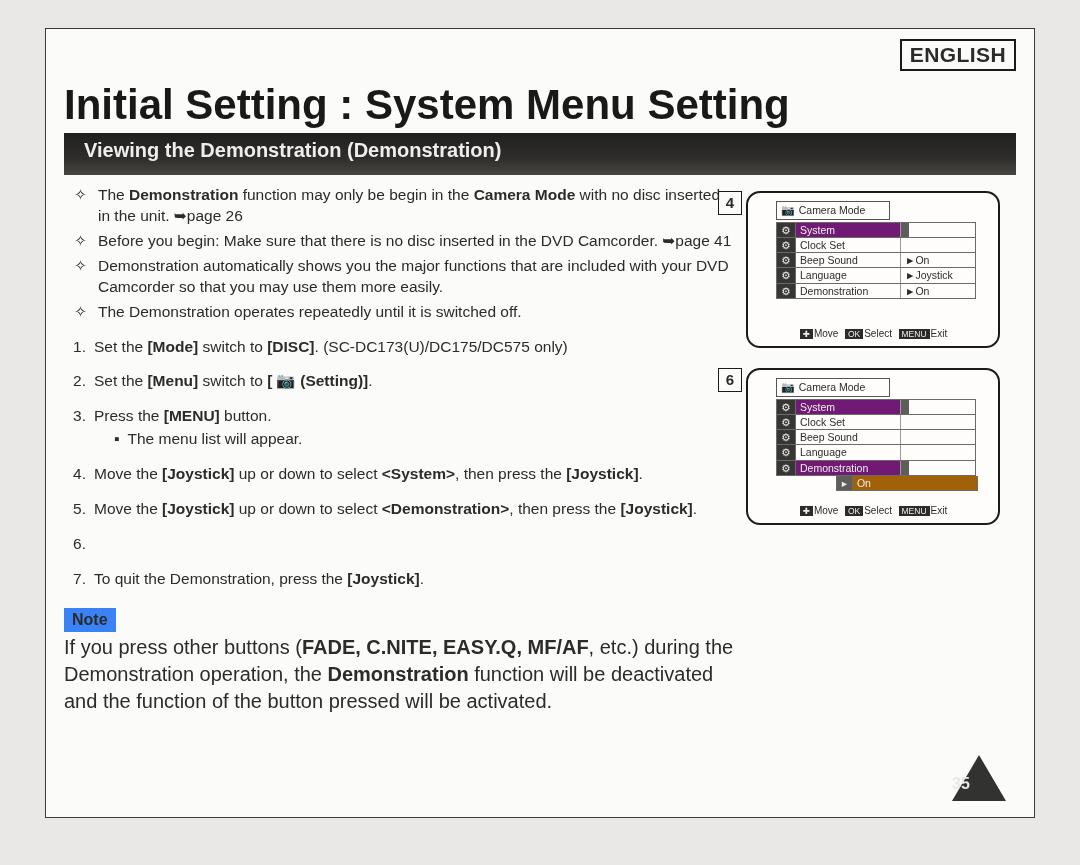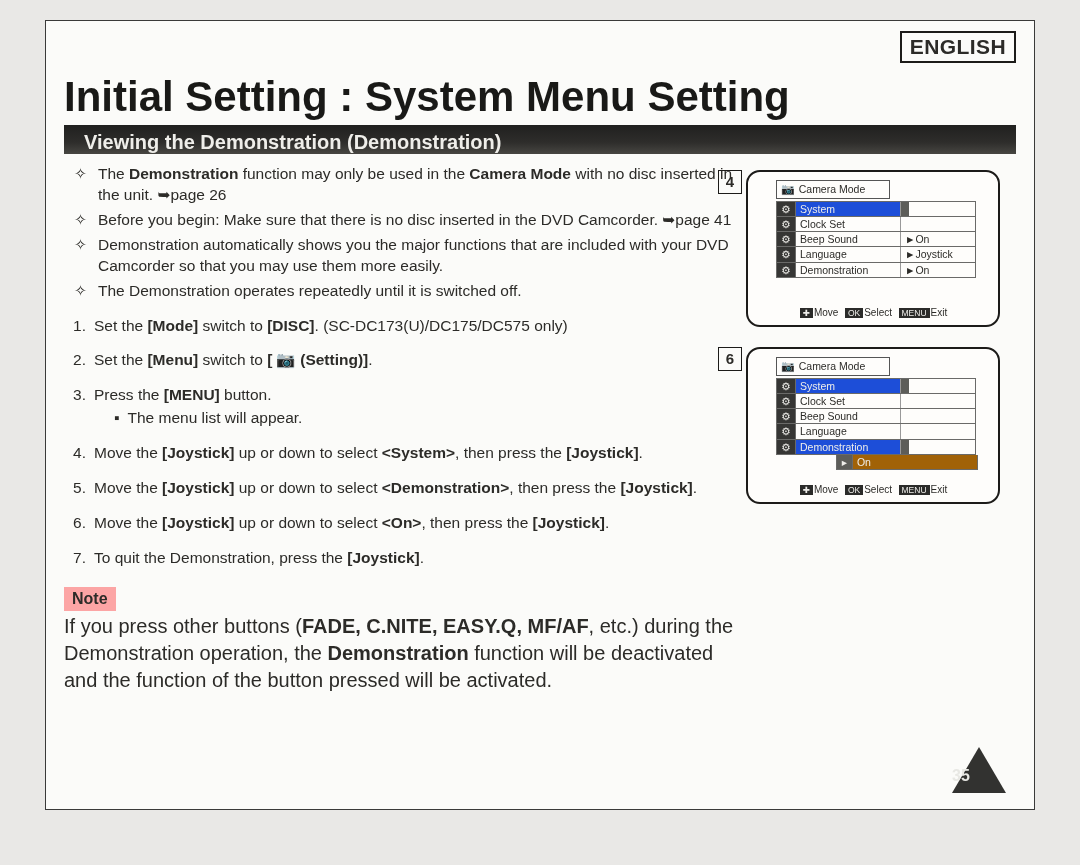--- a/index.html
+++ b/index.html
@@ -5,21 +5,21 @@
   html,body{margin:0;padding:0;background:#e9e8e6;}
   body{
     width:1080px;height:865px;
     font-family:Arial,Helvetica,sans-serif;
     color:#2c2b28;
     position:relative;
     box-sizing:border-box;
   }
   .page{
     position:absolute;
-    left:45px; top:20px;
+    left:45px; top:28px;
     width:990px;
     height:790px;
     border:1px solid #3a3a39;
     background:#fbfbf9;
     padding:10px 18px 18px 18px;
     box-sizing:border-box;
   }
   .lang-box{
     float:right;
     margin-top:0px;
@@ -36,42 +36,42 @@
     font-weight:bold;
     color:#191917;
     letter-spacing:0px;
   }
   .bar{
     margin-top:4px;
     background:linear-gradient(to bottom,#20201f,#2e2d2b 60%,#474642);
     color:#efeeea;
     font-size:20px;
     font-weight:bold;
-    padding:6px 12px 0 20px;
+    padding:6px 12px 13px 20px;
   }
   .content{
     margin-top:10px;
     font-size:15.5px;
     line-height:1.35;
     display:flex;
     gap:12px;
   }
   .left-col{flex:1 1 auto;}
   .right-col{flex:0 0 270px;}
   .bullets{padding-left:10px;}
   .bullets .row{display:flex;gap:10px;margin-bottom:4px;}
   .bul{flex:0 0 14px;}
   .steps{margin-top:14px;padding-left:4px;}
   .steps .step{display:flex;gap:8px;margin-bottom:14px;}
   .num{flex:0 0 18px;text-align:right;}
   .sub{margin-top:2px;padding-left:20px;}
   .sub::before{content:"▪";padding-right:8px;}
   .note-label{
     display:inline-block;
-    background:#fca5a5;
+    background:#3b82f6;
     padding:1px 8px;
     font-weight:bold;
     font-size:16px;
     margin-top:4px;
   }
   .note-body{margin-top:2px;font-size:20px;max-width:680px;}
 
   
   .fig{margin-bottom:20px;position:relative;}
   .fig-num{
@@ -97,21 +97,21 @@
     padding:1px 4px;
     width:104px;
     margin-left:18px;
   }
   .osd .rows{margin-left:18px;margin-top:2px;width:200px;}
   .osd .mrow{display:flex;border:1px solid #6a6a68;border-top:none;}
   .osd .mrow:first-child{border-top:1px solid #6a6a68;}
   .osd .mrow .ic{width:18px;text-align:center;border-right:1px solid #6a6a68;background:#363634;color:#efeeea;}
   .osd .mrow .lab{padding:0 4px;width:96px;border-right:1px solid #999;}
   .osd .mrow .val{padding:0 4px;}
-  .osd .mrow.sel .lab{background:#1d4ed8;color:#efeeea;}
+  .osd .mrow.sel .lab{background:#701a75;color:#efeeea;}
   .osd .mrow.sel .val{background:#5d5d59;color:#efeeea;}
   .osd .footer{
     position:absolute;bottom:6px;left:0;right:0;
     text-align:center;font-size:10px;
   }
   .osd .footer span.btn{background:#2b2b29;color:#efeeea;padding:0 3px;font-size:8.5px;margin:0 1px;}
   .cam-icon{font-size:11px;}
   .page-num-badge{
     position:absolute;
     right:28px;bottom:16px;
@@ -144,21 +144,21 @@
 
   <div class="bar">Viewing the Demonstration (Demonstration)</div>
 
   <div class="content">
     <div class="left-col">
 
       <div class="bullets">
         <div class="row">
           <div class="bul">✧</div>
           <div>
-            <span>The </span><b>Demonstration</b><span> function may only be used in the </span><b>Camera Mode</b><span> with no disc inserted in the unit. ➥page 26</span>
+            <span>The </span><b>Demonstration</b><span> function may only be begin in the </span><b>Camera Mode</b><span> with no disc inserted in the unit. ➥page 26</span>
           </div>
         </div>
         <div class="row">
           <div class="bul">✧</div>
           <div>Before you begin: Make sure that there is no disc inserted in the DVD Camcorder. ➥page 41</div>
         </div>
         <div class="row">
           <div class="bul">✧</div>
           <div>Demonstration automatically shows you the major functions that are included with your DVD Camcorder so that you may use them more easily.</div>
         </div>
@@ -200,23 +200,20 @@
 
         <div class="step">
           <div class="num">5.</div>
           <div>
             <span>Move the </span><b>[Joystick]</b><span> up or down to select </span><b>&lt;Demonstration&gt;</b><span>, then press the </span><b>[Joystick]</b><span>.</span>
           </div>
         </div>
 
         <div class="step">
           <div class="num">6.</div>
-          <div>
-            <span>Move the </span><b>[Joystick]</b><span> up or down to select </span><b>&lt;On&gt;</b><span>, then press the </span><b>[Joystick]</b><span>.</span>
-          </div>
         </div>
 
         <div class="step">
           <div class="num">7.</div>
           <div>
             <span>To quit the Demonstration, press the </span><b>[Joystick]</b><span>.</span>
           </div>
         </div>
       </div>
 

